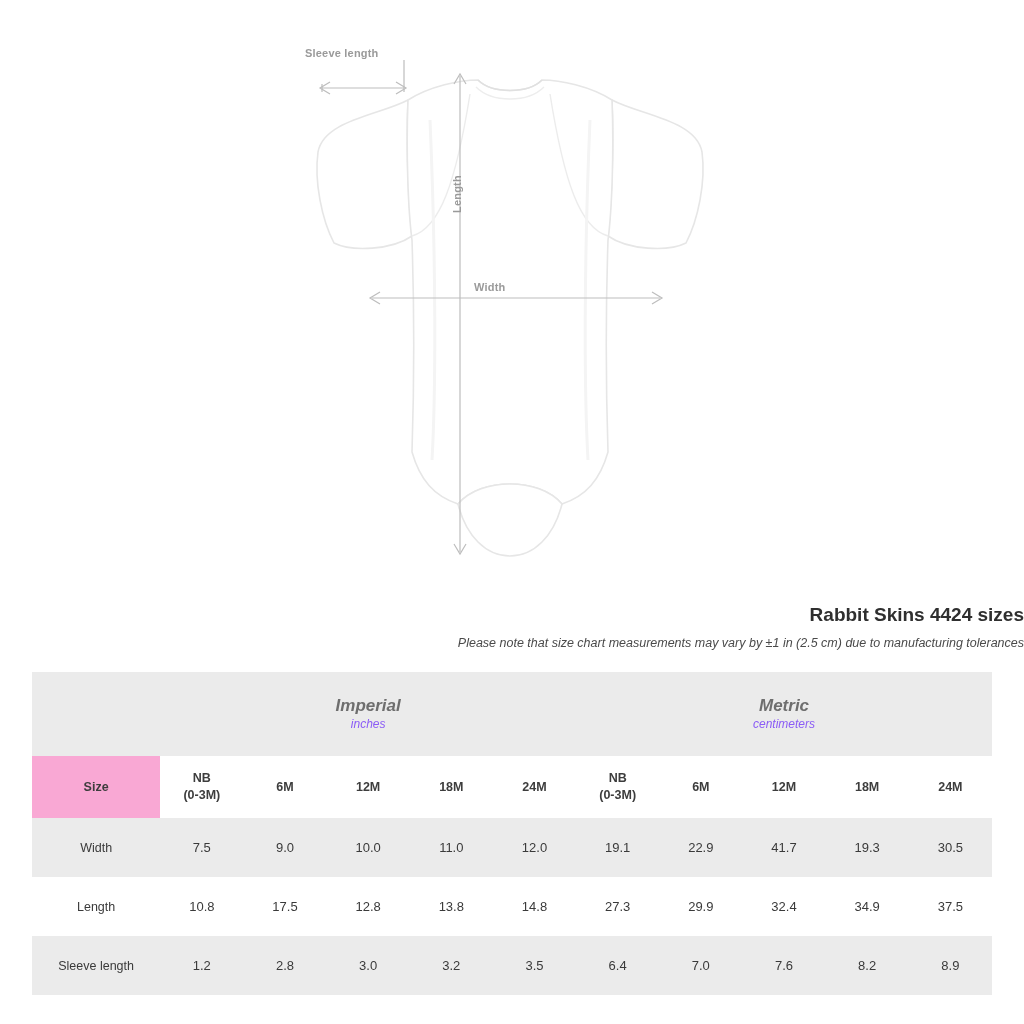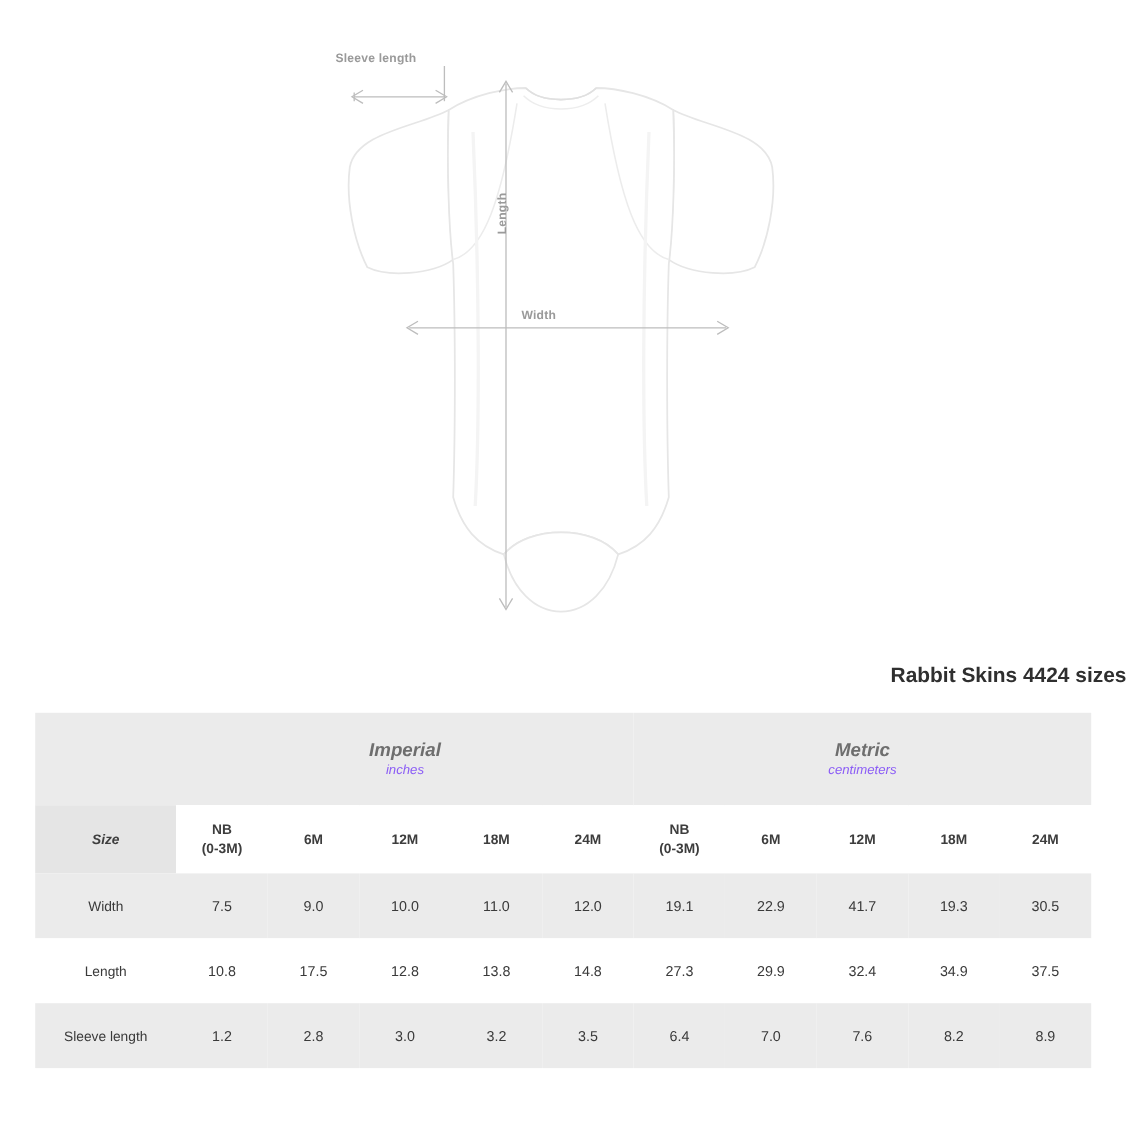--- a/index.html
+++ b/index.html
@@ -120,22 +120,21 @@
   
   tr.head-row td {
     background: #ffffff;
     height: 62px;
     font-weight: bold;
     color: #3d3d3d;
     font-size: 12.5px;
     line-height: 1.35;
   }
   tr.head-row td.rowlabel {
-    background: #e5e5e5;
-    font-style: italic;
+    background: #f9a8d4;
   }
 
   
   tr.data-row td {
     height: 59px;
   }
   tr.row-shaded td {
     background: #ebebeb;
   }
   tr.row-plain td {
@@ -218,20 +217,21 @@
     </svg>
   </div>
 
   <div class="annot annot-sleeve">Sleeve length</div>
   <div class="annot annot-width">Width</div>
   <div class="annot annot-length">Length</div>
 </div>
 
 <div class="title-block">
   <h1 class="chart-title">Rabbit Skins 4424 sizes</h1>
+  <p class="chart-note">Please note that size chart measurements may vary by ±1 in (2.5 cm) due to manufacturing tolerances</p>
 </div>
 
 <div class="table-wrap">
   <table class="size-chart">
     <colgroup>
       <col style="width:128px">
       <col style="width:83px">
         <col style="width:83px">
         <col style="width:83px">
         <col style="width:83px">

